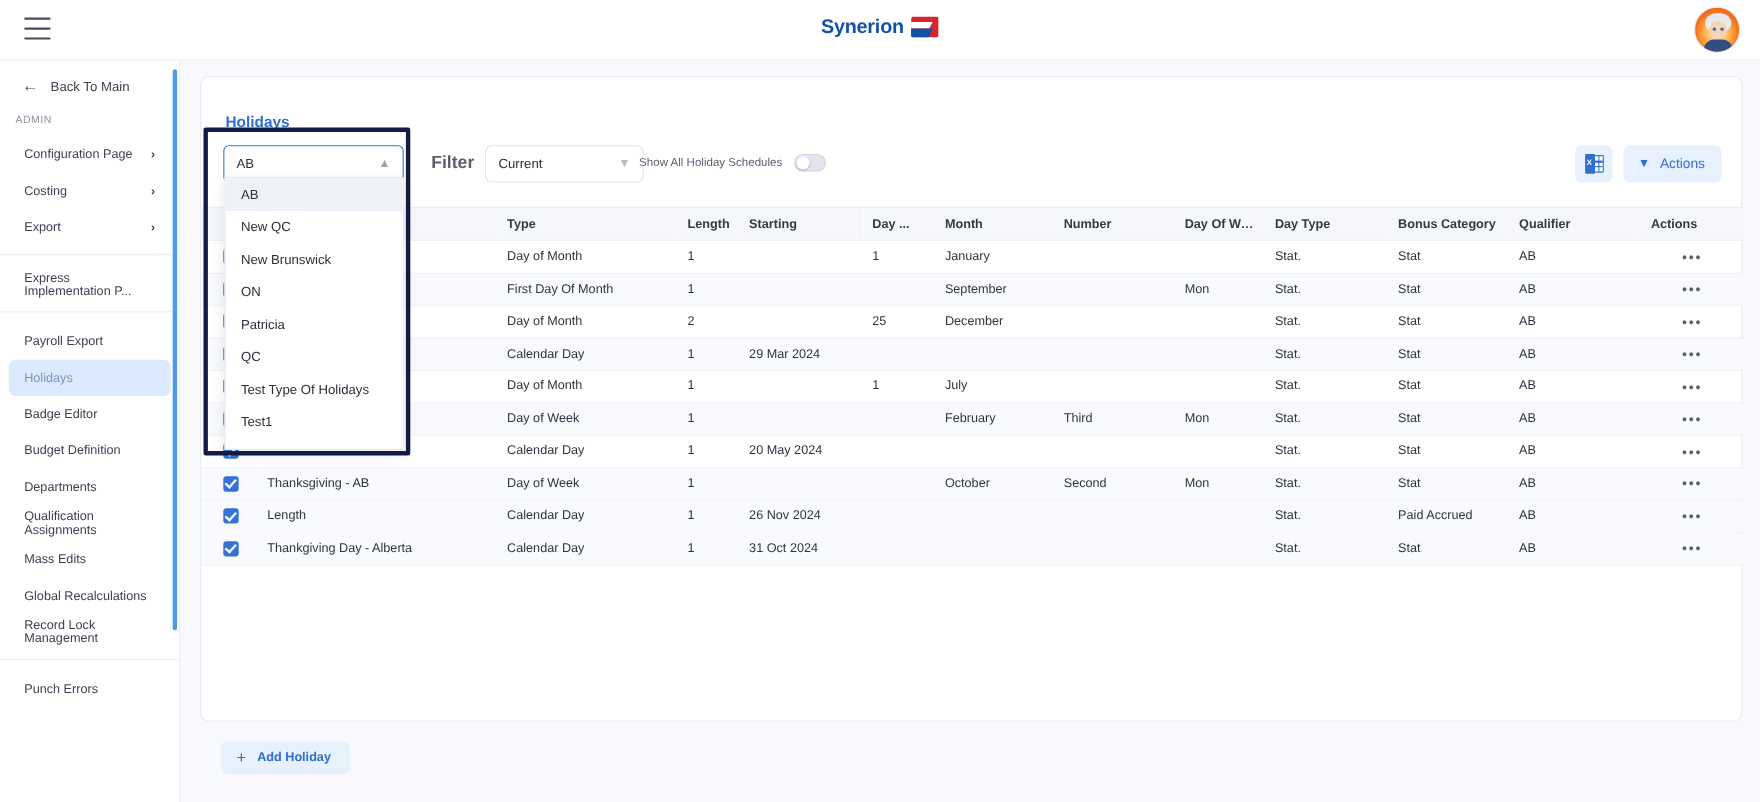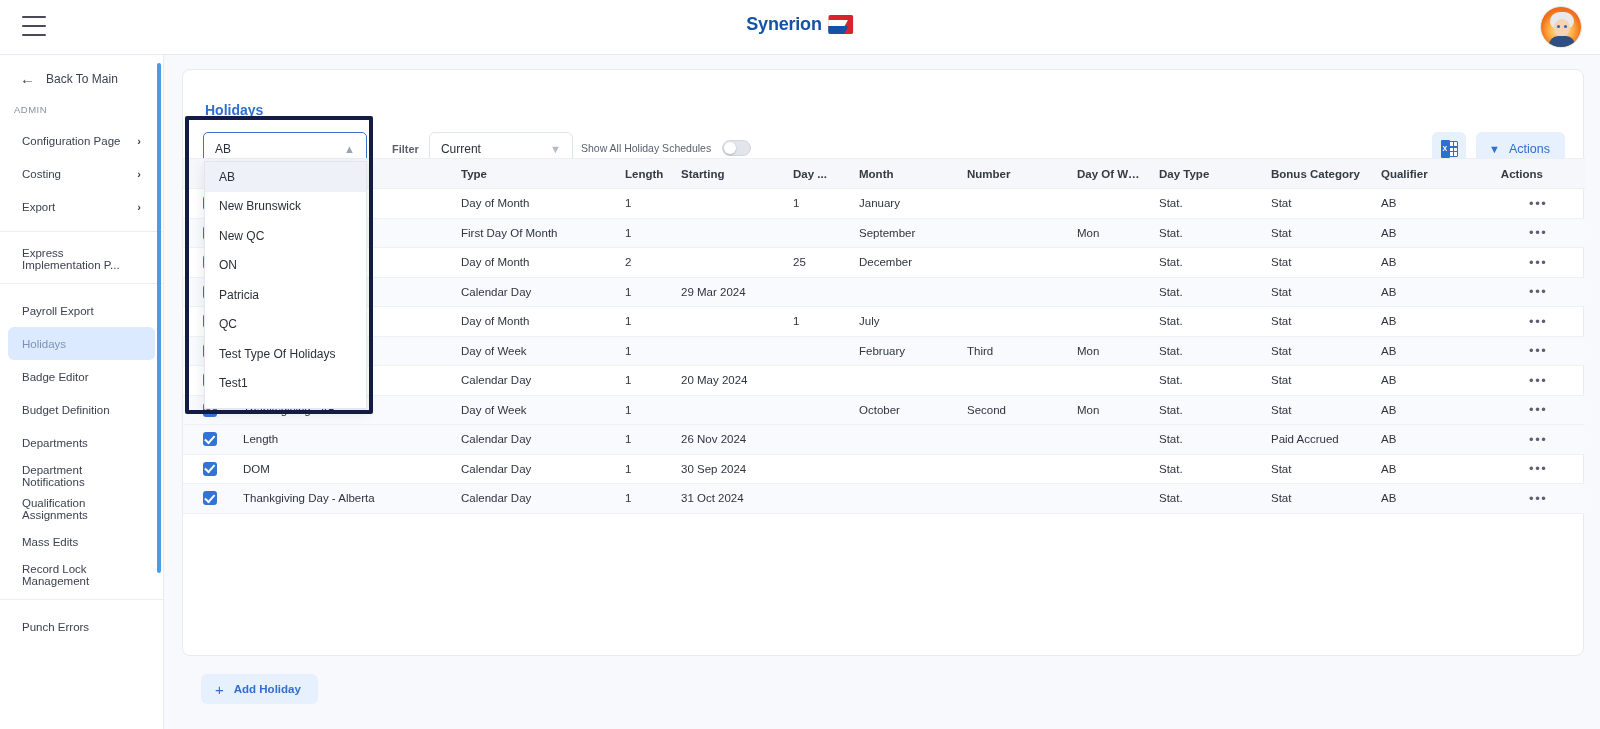--- a/index.html
+++ b/index.html
@@ -124,21 +124,21 @@
     width: 164px; height: 34px; border: 1px solid #3d74c4; border-radius: 5px;
     background: #fff; display: flex; align-items: center; justify-content: space-between;
     padding: 0 11px; font-size: 12px; color: #2b2f38; cursor: pointer;
   }
   .caret-up { color: #9aa3b2; font-size: 11px; }
   .caret-down { color: #b4bcc9; font-size: 11px; }
 
   .filter-block {
     position: absolute; left: 209px; top: -4px; display: flex; align-items: center; gap: 10px;
   }
-  .filter-label { font-size: 11px; font-weight: bold; color: #5a5f6b; }
+  .filter-label { font-size: 16px; font-weight: bold; color: #5a5f6b; }
   .filter-select {
     width: 144px; height: 34px; border: 1px solid #dfe3ea; border-radius: 6px;
     background: #fff; display: flex; align-items: center; justify-content: space-between;
     padding: 0 11px; font-size: 12px; color: #2b2f38; cursor: pointer;
   }
 
   .toggle-block {
     position: absolute; left: 398px; top: 4px; display: flex; align-items: center; gap: 11px;
   }
   .toggle-label { font-size: 10.5px; font-weight: normal; color: #5a5f6b; }
@@ -172,21 +172,21 @@
   .excel-ic .rgt .v1 { left: 3px; top: 0; width: 1.5px; height: 100%; }
 
   .actions-btn {
     height: 34px; border-radius: 6px; background: #e7f0fd;
     display: flex; align-items: center; gap: 9px; padding: 0 15px 0 13px;
     font-size: 12.5px; color: #2f6fd0; cursor: pointer;
   }
   .actions-btn .chv { font-size: 11px; }
 
   
-  .table-wrap { position: absolute; left: 0; top: 88px; width: 100%; }
+  .table-wrap { position: absolute; left: 0; top: 118px; width: 100%; }
   table { width: 100%; border-collapse: collapse; table-layout: fixed; }
   thead th {
     background: #f5f7fb; font-size: 11.5px; font-weight: bold; color: #343944;
     text-align: left; height: 30px; padding: 0 8px;
     border-top: 1px solid #eceef2; border-bottom: 1px solid #eceef2;
     white-space: nowrap; overflow: hidden; text-overflow: ellipsis;
   }
   tbody td {
     font-size: 11.5px; color: #2f3440; height: 29.5px; padding: 0 8px;
     border-bottom: 1px solid #eff1f5;
@@ -312,27 +312,27 @@
     <div class="nav-item">
       <span>Badge Editor</span>
     </div>
     <div class="nav-item">
       <span>Budget Definition</span>
     </div>
     <div class="nav-item">
       <span>Departments</span>
     </div>
     <div class="nav-item">
-      <span>Department Notifications</span>
-    </div>
-    <div class="nav-item">
       <span>Qualification Assignments</span>
     </div>
     <div class="nav-item">
       <span>Mass Edits</span>
+    </div>
+    <div class="nav-item">
+      <span>Global Recalculations</span>
     </div>
     <div class="nav-item">
       <span>Record Lock Management</span>
     </div>
   </div>
 
   <div class="nav-spacer"></div>
   <div class="nav-group no-border">
     <div class="nav-item">
       <span>Punch Errors</span>
@@ -537,35 +537,20 @@
               <td class="col-start">26 Nov 2024</td>
               <td class="col-day"></td>
               <td class="col-month"></td>
               <td class="col-num"></td>
               <td class="col-dow"></td>
               <td class="col-dtype">Stat.</td>
               <td class="col-bonus">Paid Accrued</td>
               <td class="col-qual">AB</td>
               <td class="col-act"><span class="dots">•••</span></td>
             </tr>
-            <tr>
-              <td class="col-chk"><span class="chk"></span></td>
-              <td class="col-name">DOM</td>
-              <td class="col-type">Calendar Day</td>
-              <td class="col-len">1</td>
-              <td class="col-start">30 Sep 2024</td>
-              <td class="col-day"></td>
-              <td class="col-month"></td>
-              <td class="col-num"></td>
-              <td class="col-dow"></td>
-              <td class="col-dtype">Stat.</td>
-              <td class="col-bonus">Stat</td>
-              <td class="col-qual">AB</td>
-              <td class="col-act"><span class="dots">•••</span></td>
-            </tr>
             <tr class="alt">
               <td class="col-chk"><span class="chk"></span></td>
               <td class="col-name">Thankgiving Day - Alberta</td>
               <td class="col-type">Calendar Day</td>
               <td class="col-len">1</td>
               <td class="col-start">31 Oct 2024</td>
               <td class="col-day"></td>
               <td class="col-month"></td>
               <td class="col-num"></td>
               <td class="col-dow"></td>
@@ -581,20 +566,20 @@
     <div class="add-btn">
       <span class="plus">+</span>
       <span>Add Holiday</span>
     </div>
   </div>
 </div>
 
 <div class="dd-outline"></div>
 <div class="dd-panel" id="ddpanel">
     <div class="dd-item sel">AB</div>
+    <div class="dd-item">New QC</div>
     <div class="dd-item">New Brunswick</div>
-    <div class="dd-item">New QC</div>
     <div class="dd-item">ON</div>
     <div class="dd-item">Patricia</div>
     <div class="dd-item">QC</div>
     <div class="dd-item">Test Type Of Holidays</div>
     <div class="dd-item">Test1</div>
   </div>
 
 </body></html>

